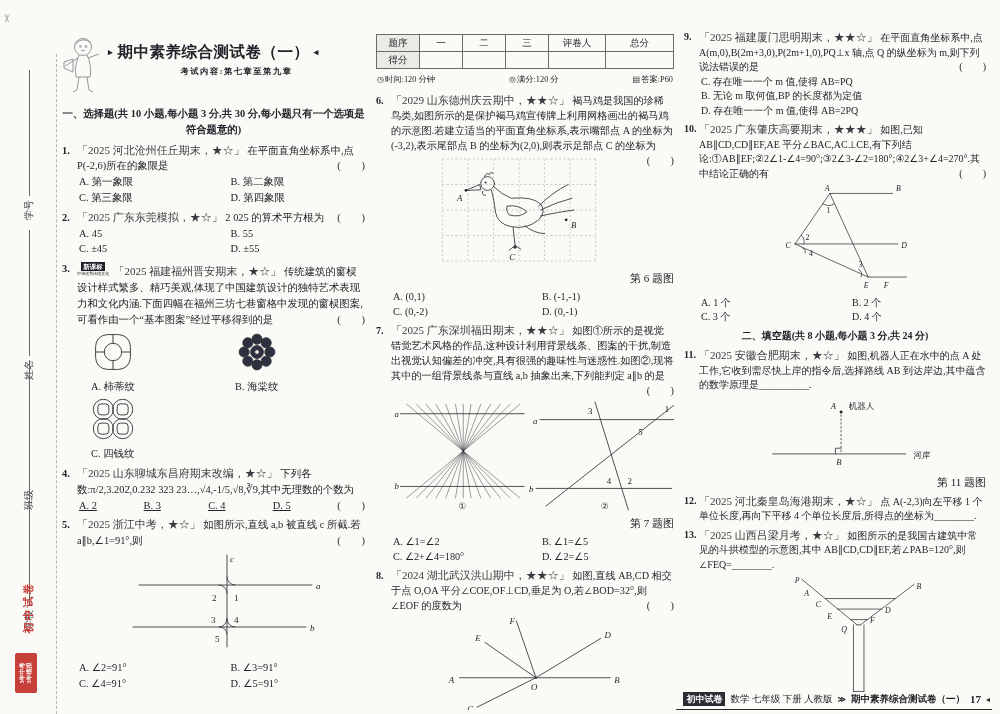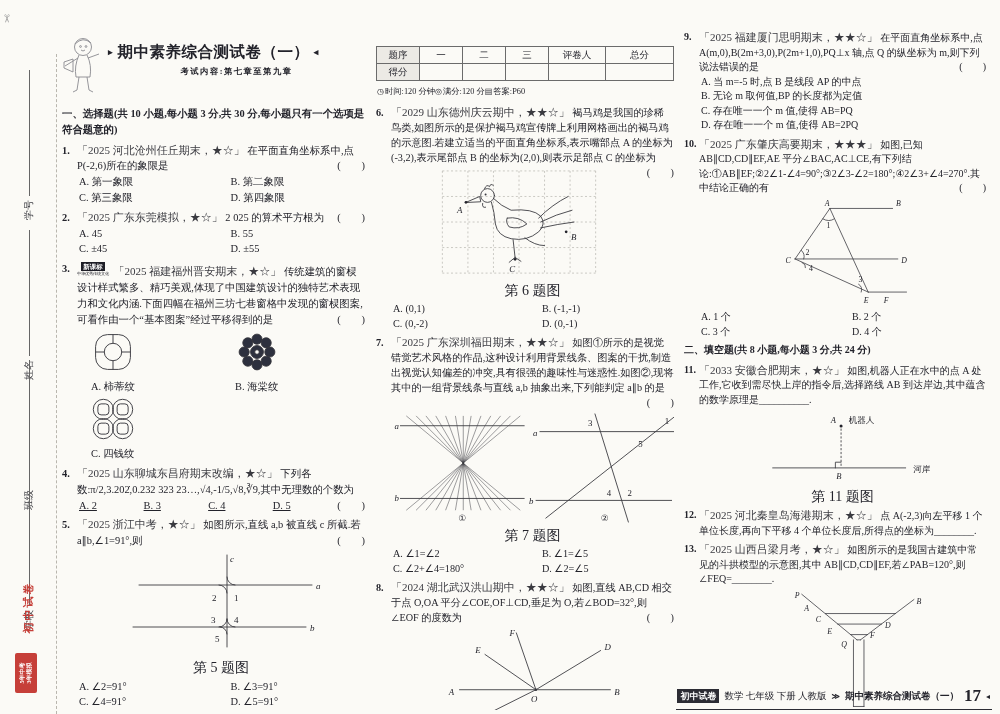--- a/index.html
+++ b/index.html
@@ -13,39 +13,39 @@
   
   .header{position:relative;height:74px;}
   .mascot{position:absolute;left:-6px;top:2px;}
   .mascot path,.mascot circle{stroke:#8a8a90;stroke-width:.9;fill:none;}
   .htitle{margin-left:46px;padding-top:14px;font-size:15.5px;font-weight:700;
           letter-spacing:.5px;white-space:nowrap;}
   .hdeco{font-size:9px;vertical-align:2px;color:#23232b;}
   .hsub{margin-left:46px;text-align:center;font-size:8.3px;font-weight:700;letter-spacing:1.5px;margin-top:3px;}
 
   
-  table.score{border-collapse:collapse;width:100%;margin-top:16px;table-layout:fixed;}
+  table.score{border-collapse:collapse;width:100%;margin-top:4px;table-layout:fixed;}
   .score td{border:.8px solid #6b6b6b;height:16px;text-align:center;font-size:9.5px;padding:0;}
   .score td.lbl{background:#eceae5;}
-  .tmeta{display:flex;font-size:8.3px;margin:3px 1px 6px;}
+  .tmeta{display:flex;justify-content:space-between;font-size:8.3px;margin:3px 1px 6px;}
   .tmeta .ic{font-size:8px;margin-right:1px;}
 
   
-  .section{font-weight:700;margin:2px 0 5px;}
+  .section{font-weight:700;margin:2px 0 5px;text-align:center;}
   .q{position:relative;padding-left:15px;margin-bottom:4px;}
   .qnum{position:absolute;left:0;top:0;font-weight:700;}
   .src{font-size:11px;color:#3a3a40;}
   .paren{float:right;}
   .opts{padding-left:2px;}
   .opts2{display:grid;grid-template-columns:53% 47%;}
   .opts4{display:grid;grid-template-columns:25% 25% 25% 25%;text-decoration:underline;}
 
   
   .fig{text-align:center;margin:2px 0 0;}
-  .figcap{font-size:14px;text-align:center;margin-bottom:3px;font-family:Liberation Serif, serif;}
+  .figcap{font-size:11px;text-align:right;margin-bottom:3px;font-family:Liberation Serif, serif;}
   svg text{font-size:9px;fill:#23232b;stroke:none;font-family:"Liberation Serif",serif;}
   svg text.it{font-style:italic;}
   .fg{stroke:#3a3a40;stroke-width:.9;fill:none;stroke-linecap:round;}
   .gd{stroke:#a8a6a0;stroke-width:.6;fill:none;stroke-dasharray:2,2.4;}
   .fan{stroke:#3a3a40;stroke-width:.5;fill:none;}
   .dark{fill:#2d303e;stroke:none;}
 
   
   .patterns{display:grid;grid-template-columns:1fr 1fr;row-gap:3px;margin:2px 0 1px;}
   .pat{padding-left:14px;}
@@ -66,21 +66,21 @@
              color:#c63f39;font-weight:700;font-size:11px;letter-spacing:2px;text-align:center;}
   .logo53{position:absolute;left:6px;top:662px;width:40px;height:22px;transform:rotate(-90deg);
           background:#c63f39;color:#fff;font-size:6px;line-height:1.15;display:flex;flex-direction:column;
           align-items:center;justify-content:center;border-radius:2px;font-weight:700;}
 
   
   .footer{position:absolute;right:10px;bottom:8px;display:flex;align-items:center;gap:5px;font-size:9.5px;}
   .fbadge{background:#2c2c34;color:#fff;padding:.5px 3px;font-size:9px;font-weight:700;}
   .fsep{font-size:8px;font-weight:700;}
   .ftitle{font-weight:700;}
-  .fpage{font-weight:700;font-size:17px;}
+  .fpage{font-weight:700;font-size:11px;}
   .fmark{font-size:8px;}
   .footer-line{position:absolute;left:676px;right:8px;bottom:4px;border-top:1.6px solid #2c2c34;}
   .blank{letter-spacing:0;}
 </style>
 </head>
 <body>
 
 <div class="page">
 
   <span class="cutmark">✂</span>
@@ -245,21 +245,20 @@
             <text class="it" x="121" y="11">c</text>
             <text class="it" x="207" y="38">a</text>
             <text class="it" x="201" y="80">b</text>
             <text x="103" y="50">2</text>
             <text x="125" y="50">1</text>
             <text x="102" y="72">3</text>
             <text x="125" y="72">4</text>
             <text x="106" y="91">5</text>
           </svg>
         </div>
-        <div class="figcap">第 5 题图</div>
         <div class="opts opts2">
           <span>A. ∠2=91°</span>
           <span>B. ∠3=91°</span>
           <span>C. ∠4=91°</span>
           <span>D. ∠5=91°</span>
         </div>
       </div>
     </div>
   </div>
 
@@ -401,23 +400,22 @@
   </div>
 
   <div class="col col3">
     <div class="q">
       <span class="qnum">9.</span>
       <div class="qbody">
         <span class="src">「2025 福建厦门思明期末，★★☆」</span>
         <span>在平面直角坐标系中,点 A(m,0),B(2m+3,0),P(2m+1,0),PQ⊥x 轴,点 Q 的纵坐标为 m,则下列说法错误的是</span>
         <span class="paren">(　　)</span>
         <div class="opts">
-          <div>A. 当 m=-5 时,点 B 是线段 AP 的中点</div>
+          <div>C. 存在唯一一个 m 值,使得 AB=PQ</div>
           <div>B. 无论 m 取何值,BP 的长度都为定值</div>
-          <div>C. 存在唯一一个 m 值,使得 AB=PQ</div>
           <div>D. 存在唯一一个 m 值,使得 AB=2PQ</div>
         </div>
       </div>
     </div>
 
     <div class="q">
       <span class="qnum">10.</span>
       <div class="qbody">
         <span class="src">「2025 广东肇庆高要期末，★★★」</span>
         <span>如图,已知 AB∥CD,CD∥EF,AE 平分∠BAC,AC⊥CE,有下列结论:①AB∥EF;②2∠1-∠4=90°;③2∠3-∠2=180°;④2∠3+∠4=270°.其中结论正确的有</span>
@@ -453,21 +451,21 @@
           <span>D. 4 个</span>
         </div>
       </div>
     </div>
 
     <div class="section">二、填空题(共 8 小题,每小题 3 分,共 24 分)</div>
 
     <div class="q">
       <span class="qnum" style="width:13px">11.</span>
       <div class="qbody">
-        <span class="src">「2033 安徽合肥期末，★☆」</span>
+        <span class="src">「2025 安徽合肥期末，★☆」</span>
         <span>如图,机器人正在水中的点 A 处工作,它收到需尽快上岸的指令后,选择路线 AB 到达岸边,其中蕴含的数学原理是</span><span class="blank">__________.</span>
         <div class="fig">
           <svg width="235" height="76" viewBox="0 0 235 80">
             <circle cx="116" cy="18" r="1.6" fill="#23232b"></circle>
             <line class="fg" x1="116" y1="21" x2="116" y2="60" stroke-dasharray="1.5,2.6"></line>
             <line class="fg" x1="44" y1="62" x2="184" y2="62"></line>
             <path class="fg" d="M110,62 V56 H116"></path>
             <text class="it" x="105" y="15">A</text>
             <text x="124" y="15">机器人</text>
             <text class="it" x="111" y="74">B</text>

